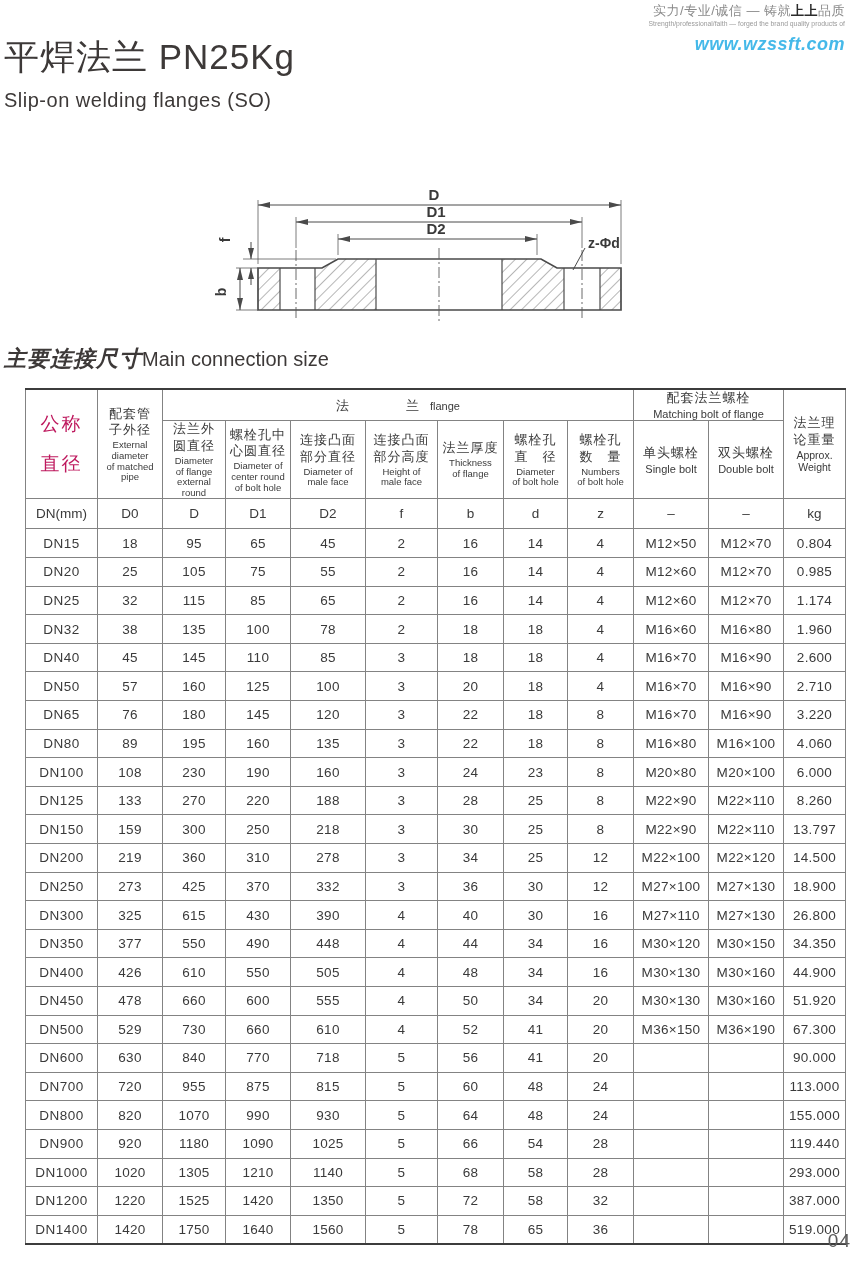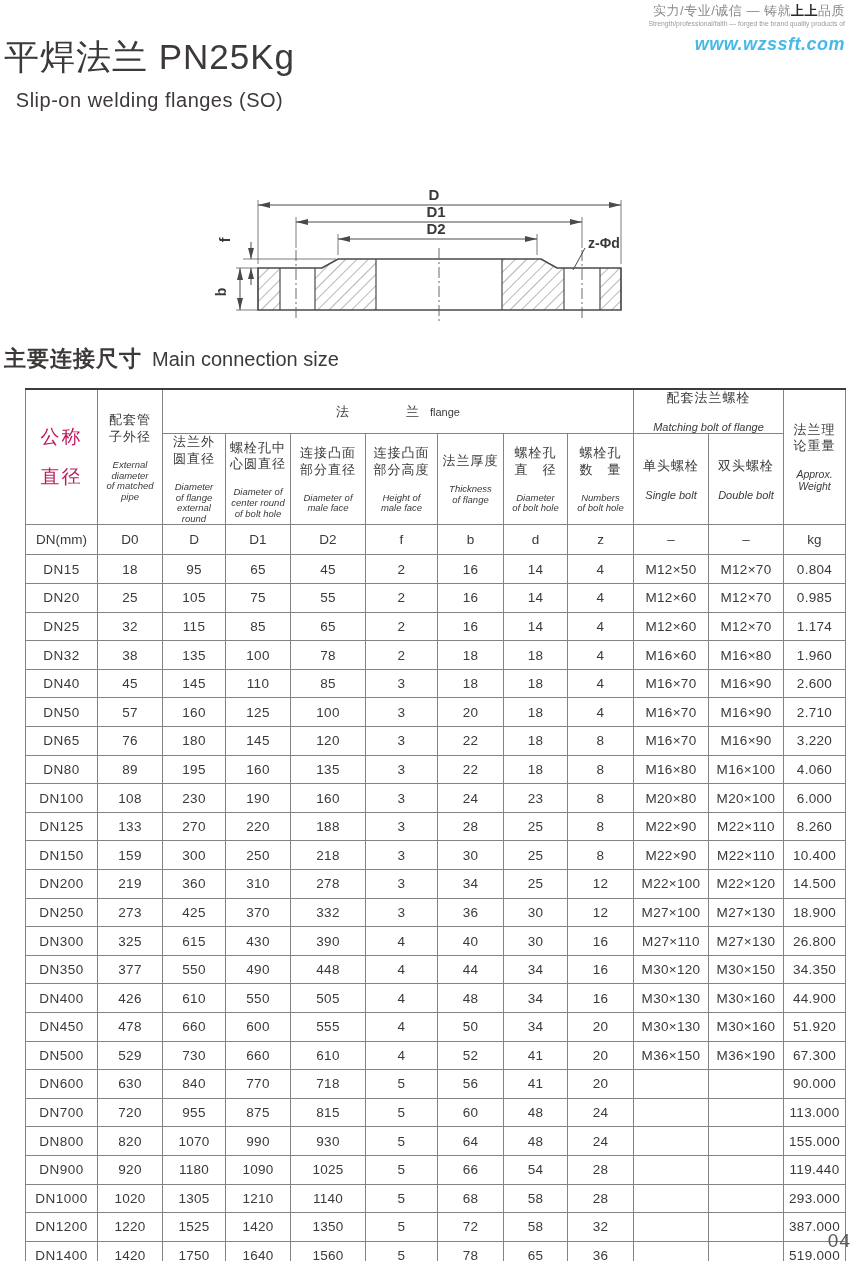--- a/index.html
+++ b/index.html
@@ -9,39 +9,39 @@
   
   .brand{position:absolute;top:3px;right:6px;text-align:right;line-height:1.25;}
   .brand .slogan{font-size:13px;color:#8a8a8a;letter-spacing:0.5px;}
   .brand .slogan .brand-strong{color:#2b2b2b;font-weight:bold;}
   .brand .slogan-en{font-size:6.8px;color:#9a9a9a;margin-top:1px;}
   .brand .site{font-size:18px;font-style:italic;font-weight:bold;color:#45b9e9;margin-top:4px;letter-spacing:0.5px;}
 
   
   .title-block{position:absolute;left:4px;top:34px;}
   .title-cn{font-size:35px;font-weight:500;color:#3d3938;letter-spacing:1px;text-align:center;}
-  .title-en{font-size:20px;color:#3d3938;margin-top:8px;letter-spacing:0.5px;text-align:center;}
+  .title-en{font-size:20px;color:#3d3938;margin-top:8px;letter-spacing:0.5px;}
 
   
   .drawing{position:absolute;left:198px;top:180px;width:484px;height:152px;}
 
   
   .section-heading{position:absolute;left:4px;top:344px;}
-  .section-cn{font-size:22px;font-weight:bold;color:#3d3938;letter-spacing:1px;}
-  .section-en{font-size:20px;color:#3d3938;margin-left:10px;}
+  .section-cn{font-size:22px;font-weight:bold;color:#3d3938;letter-spacing:1px;font-style:italic;}
+  .section-en{font-size:20px;color:#3d3938;margin-left:0;}
 
   
   table.spec{position:absolute;left:25px;top:388px;width:820px;border-collapse:collapse;table-layout:fixed;
              border-top:2.5px solid #3c3c3c;border-bottom:2.5px solid #3c3c3c;}
   table.spec th, table.spec td{border:1px solid #838383;padding:0 1px;text-align:center;vertical-align:middle;
              overflow:hidden;}
   table.spec th{font-weight:normal;}
   .cn{font-size:13px;letter-spacing:1px;white-space:pre-line;line-height:1.3;color:#3a3a3a;}
   .cn-big{font-size:19px;letter-spacing:2px;white-space:pre-line;line-height:2.1;color:#be185d;}
-  .en{font-size:9.5px;line-height:1.12;white-space:pre-line;color:#3a3a3a;margin-top:14px;font-style:italic;}
+  .en{font-size:9.5px;line-height:1.12;white-space:pre-line;color:#3a3a3a;margin-top:1px;}
   .group-flange .cn{display:inline;}
   .group-flange .en-inline{font-size:11px;margin-left:10px;}
   tr.group-row th{height:26px;}
   tr.sub-row th{height:64px;}
   tr.symbol-row td{height:29px;font-size:13.5px;}
   tbody.data tr td{height:27.6px;font-size:13.5px;letter-spacing:0.3px;}
   tbody.data tr td:first-child{letter-spacing:0.5px;margin-top:36px;}
 
   
   .page-num{position:absolute;right:0;top:1230px;font-size:19px;color:#5a5a5a;letter-spacing:1px;}
@@ -411,21 +411,21 @@
           <td>159</td>
           <td>300</td>
           <td>250</td>
           <td>218</td>
           <td>3</td>
           <td>30</td>
           <td>25</td>
           <td>8</td>
           <td>M22×90</td>
           <td>M22×110</td>
-          <td>10.400</td>
+          <td>13.797</td>
         </tr>
         <tr>
           <td>DN200</td>
           <td>219</td>
           <td>360</td>
           <td>310</td>
           <td>278</td>
           <td>3</td>
           <td>34</td>
           <td>25</td>

